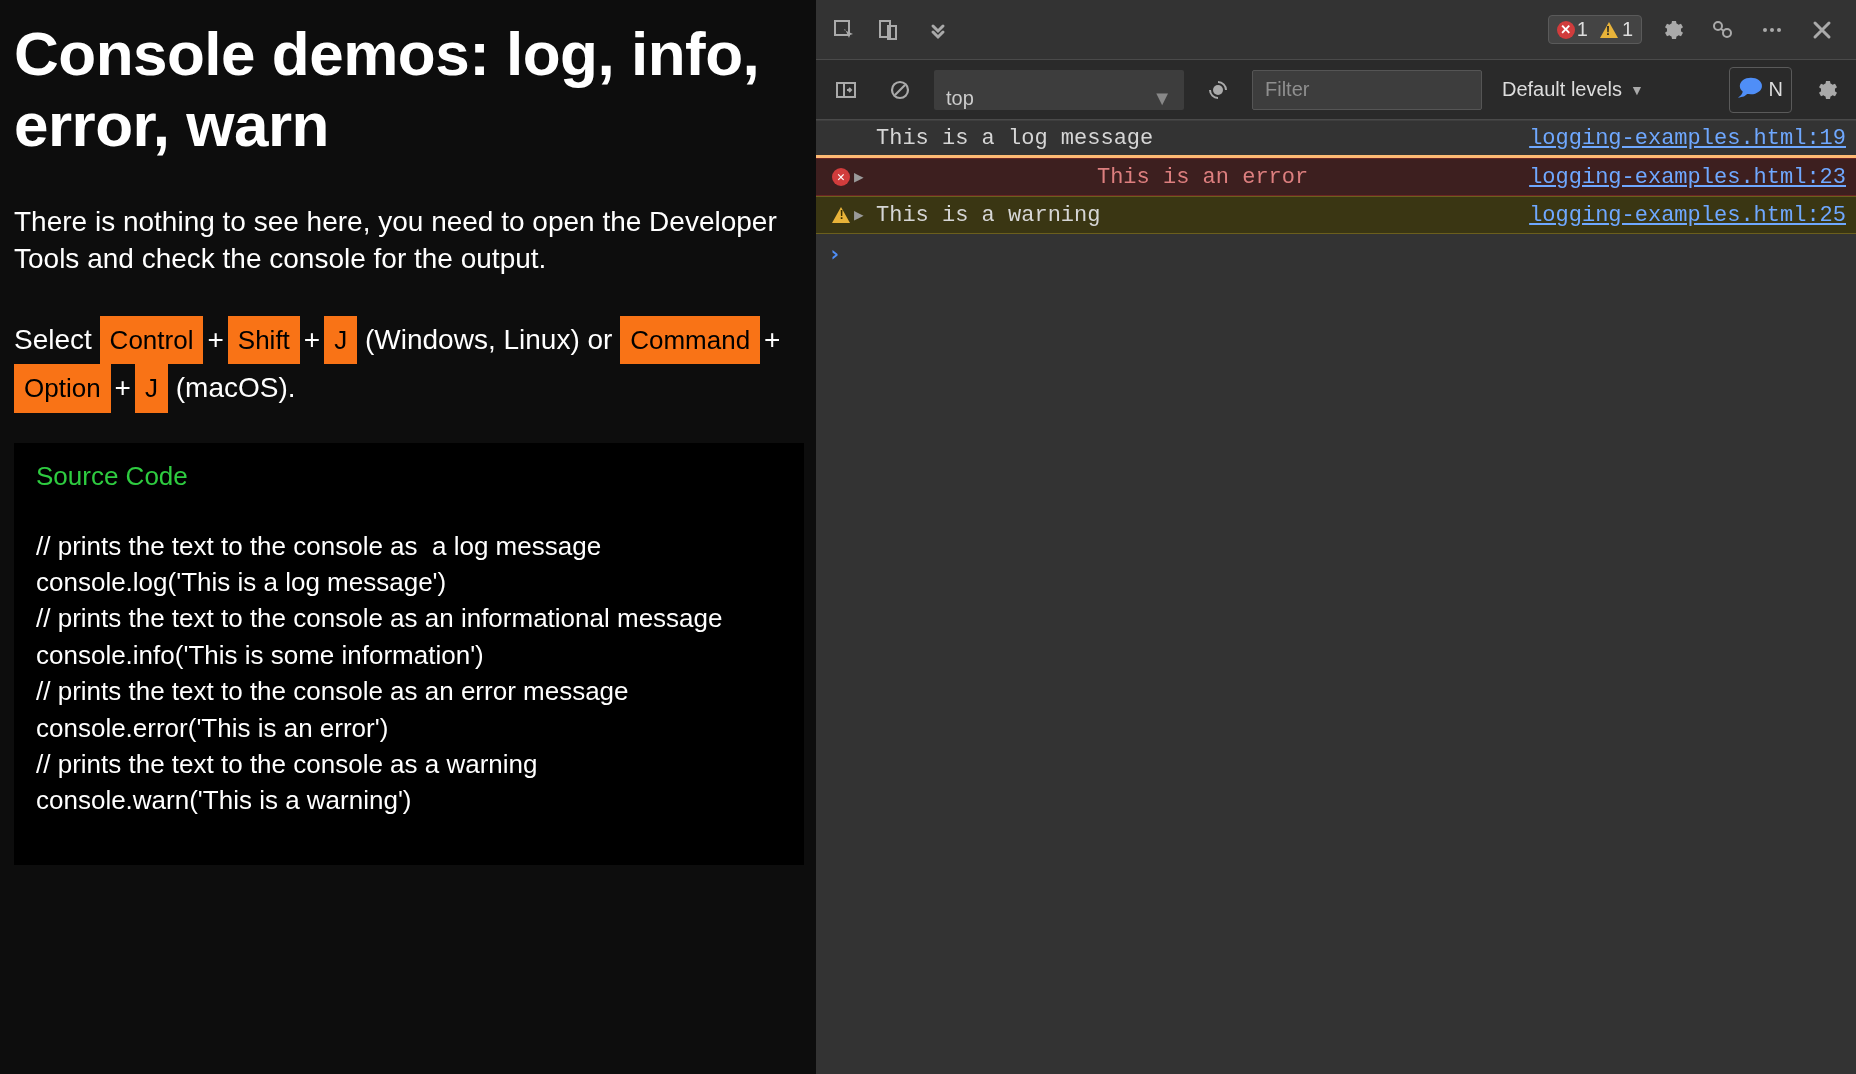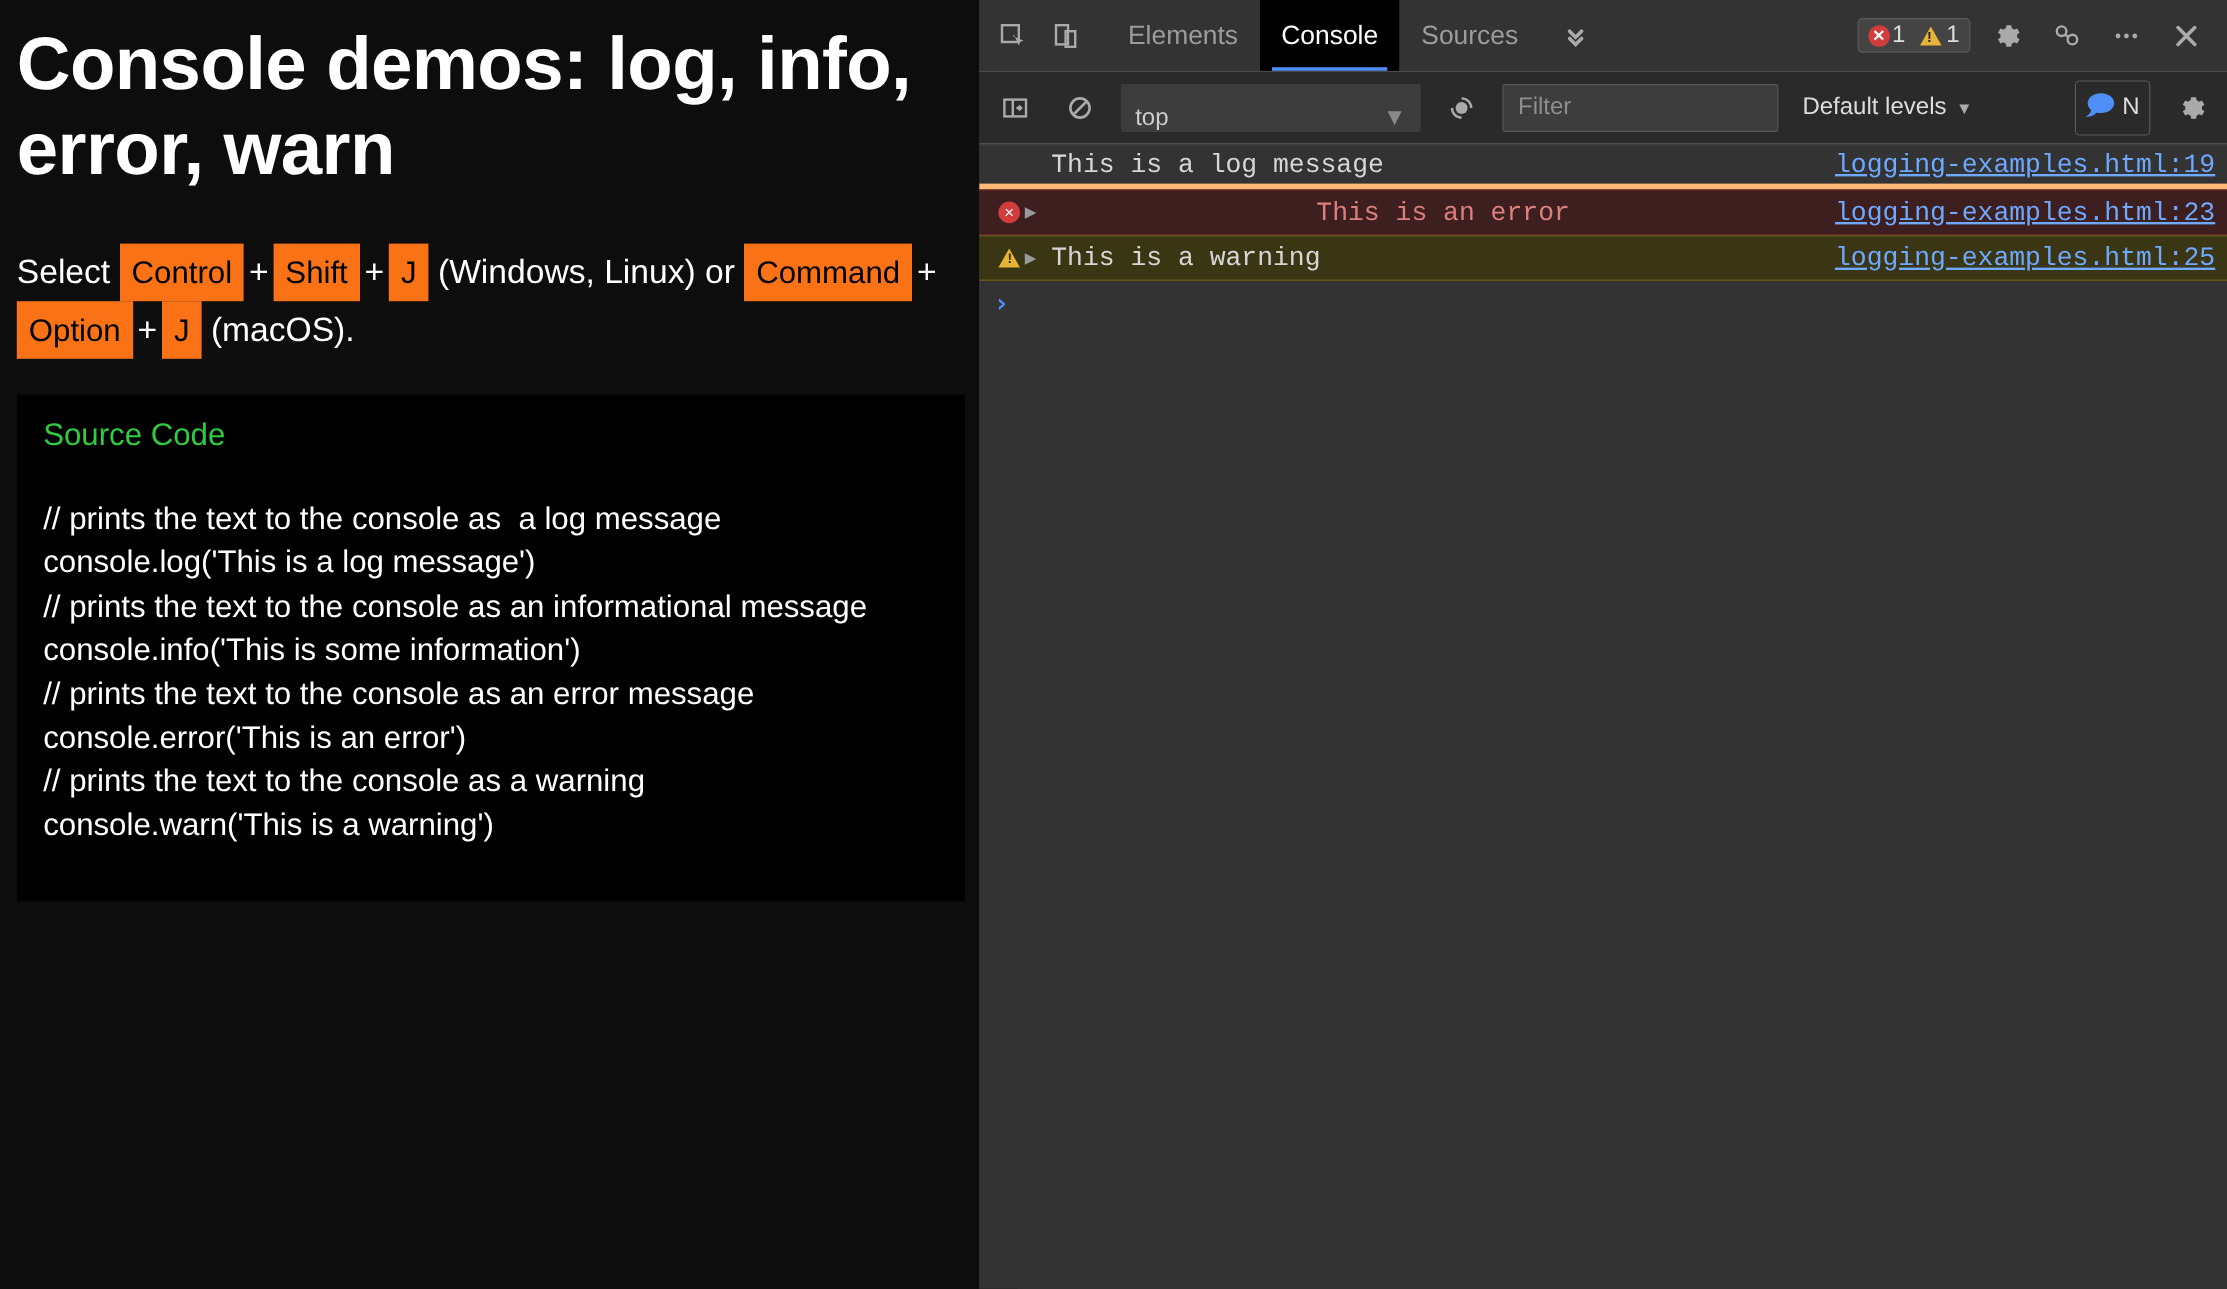--- a/index.html
+++ b/index.html
@@ -167,21 +167,21 @@
     padding: 3px 8px; color: #ddd; font-size: 20px;
   }
   .issue-glyph { color: #4f8ef7; font-size: 22px; font-weight: 700; }
 
   
   .console-body { flex: 1; background: #333; overflow: hidden; }
   .msg-row {
     display: flex; align-items: center;
     height: 38px;
     padding: 0 10px 0 12px;
-    border-bottom: 5px solid #fdba74;
+    border-bottom: 3px solid #fdba74;
     font-family: Menlo, Consolas, "Courier New", monospace;
     font-size: 22px;
   }
   .msg-row.first { border-top: 1px solid #3e3e3e; }
   .msg-icon { width: 26px; display: flex; justify-content: center; }
   .msg-arrow { width: 20px; color: #9a9a9a; font-size: 16px; }
   .msg-text { flex: 1; padding-left: 2px; }
   .msg-src { color: #6fa8ff; text-decoration: underline; cursor: pointer; white-space: nowrap; }
 
   .msg-row.log  { color: #d6d6d6; }
@@ -225,20 +225,21 @@
   }
   .prompt-caret { color: #4f8ef7; font-size: 22px; font-weight: 800; }
 
 </style>
 </head>
 <body>
 
 <div class="page">
   <h1>Console demos: log, info, error, warn</h1>
 
+  <p class="body">There is nothing to see here, you need to open the Developer Tools and check the console for the output.</p>
 
   <p class="kbd-line">
     <span>Select </span>
     <kbd>Control</kbd><span class="plus">+</span><kbd>Shift</kbd><span class="plus">+</span><kbd>J</kbd>
     <span> (Windows, Linux) or </span>
     <kbd>Command</kbd><span class="plus">+</span><kbd>Option</kbd><span class="plus">+</span><kbd>J</kbd>
     <span> (macOS).</span>
   </p>
 
   <div class="code-block">
@@ -263,25 +264,20 @@
           <path d="M12 12 l9 4 -3 1 -1 3 -4 -9z" fill="currentColor" stroke="none"></path>
       </svg>
     </div>
     <div class="dt-iconbtn">
       <svg viewBox="0 0 24 24" fill="none" stroke="currentColor" stroke-width="2">
         <rect x="4" y="3" width="10" height="16"></rect>
           <rect x="12" y="8" width="8" height="13"></rect>
       </svg>
     </div>
 
-    <div class="dt-tabs">
-      <div class="dt-tab">Elements</div>
-      <div class="dt-tab active">Console</div>
-      <div class="dt-tab">Sources</div>
-    </div>
     <div class="dt-iconbtn dt-overflow">
       <svg viewBox="0 0 24 24" fill="none" stroke="currentColor" stroke-width="3" stroke-linecap="round">
         <path d="M7 8l5 5 5-5"></path>
           <path d="M7 14l5 5 5-5"></path>
       </svg>
     </div>
 
     <div class="dt-spacer"></div>
 
     <div class="dt-badges">

